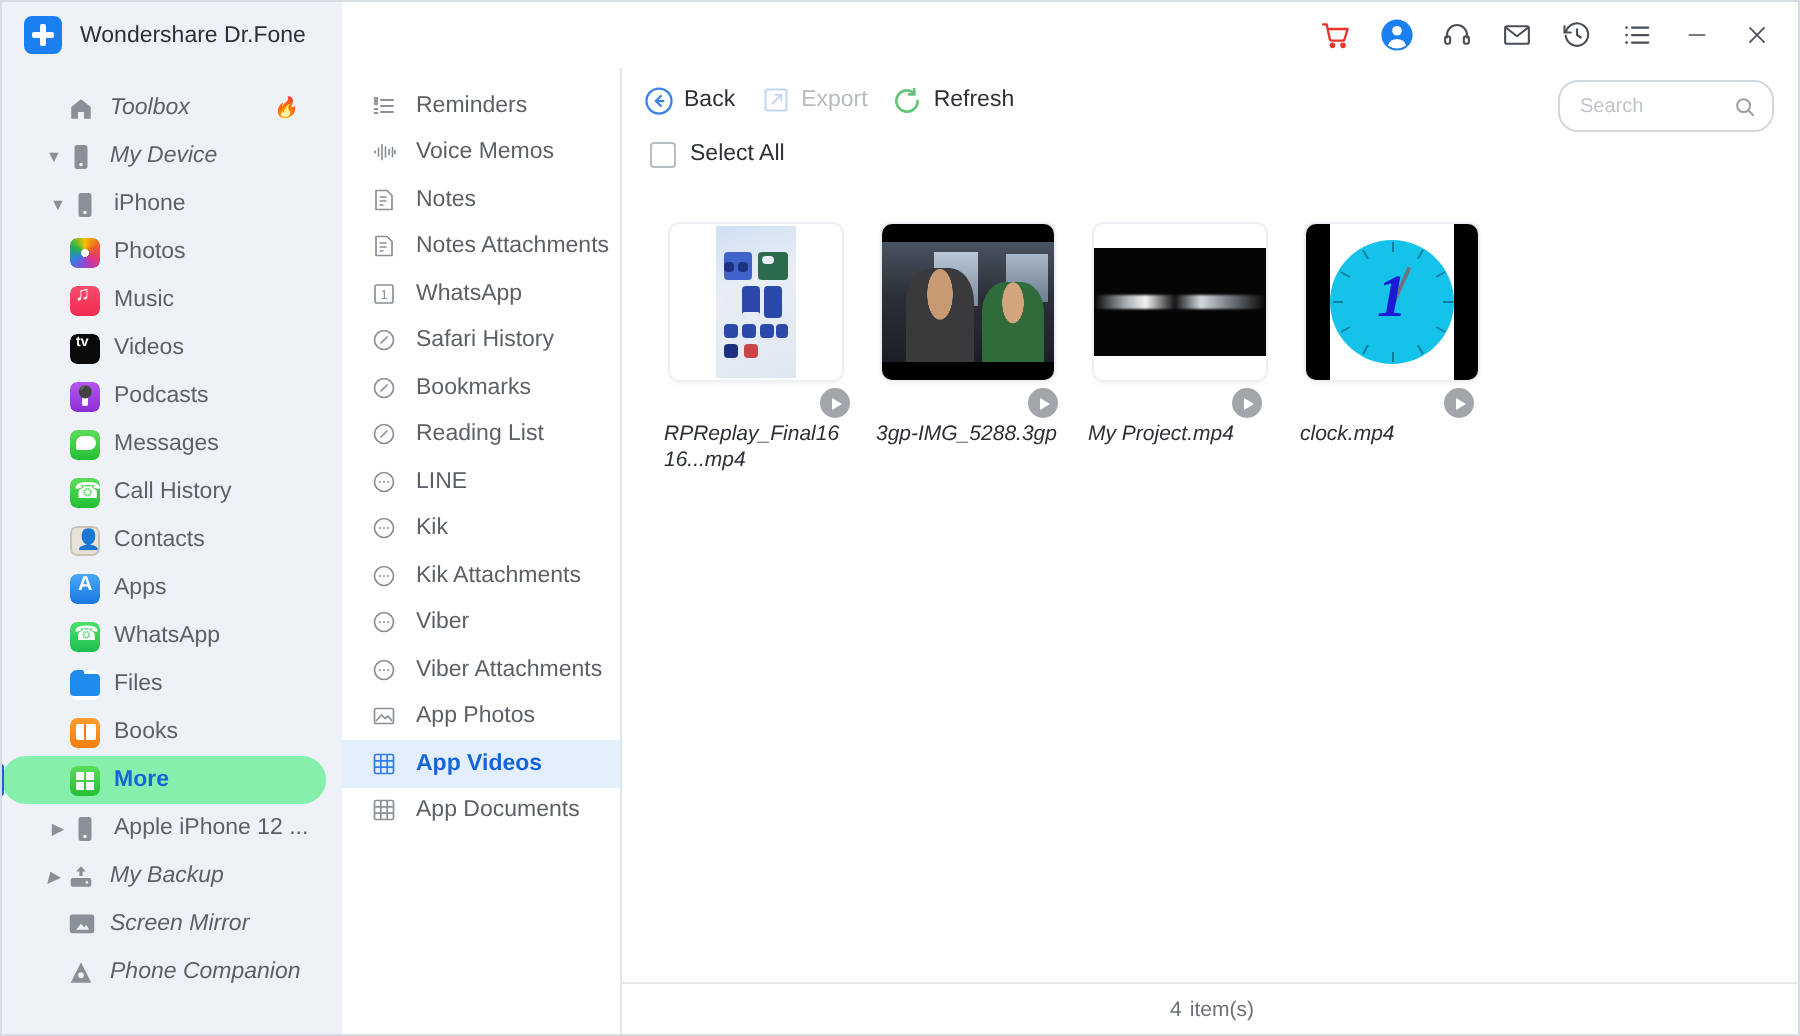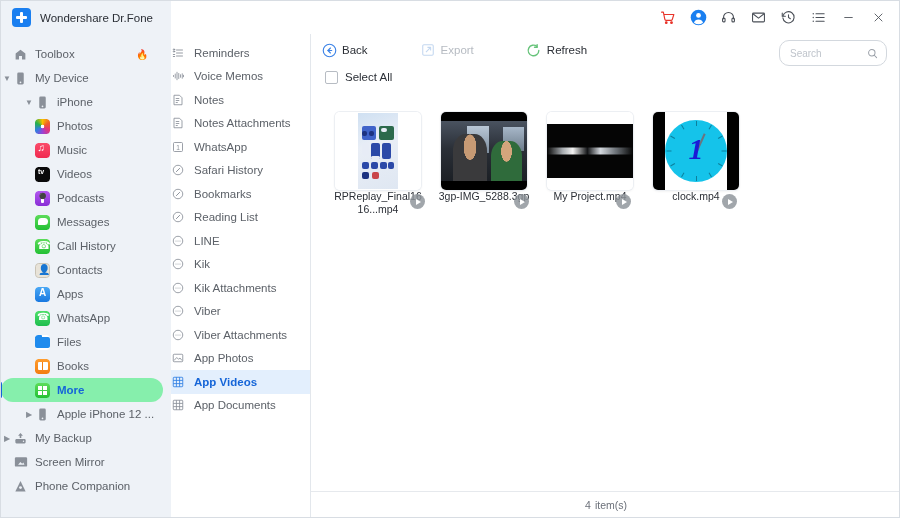--- a/index.html
+++ b/index.html
@@ -126,21 +126,21 @@
     font-weight: bold;
   }
   .side-item.selected::before {
     content: "";
     position: absolute;
     left: -2px; top: 4px;
     width: 3px; height: 16px;
     background: #1565d8;
     border-radius: 2px;
   }
-  .lvl1 { padding-left: 0; }
+  .lvl1 { padding-left: 20px; font-style: italic; }
   .lvl2 { padding-left: 22px; }
   .lvl3 { padding-left: 34px; }
   .fire {
     position: absolute;
     right: 22px;
     font-size: 10px;
   }
 
   
   .g { width:15px; height:15px; border-radius:3.5px; display:block; }
@@ -192,20 +192,21 @@
     height: 485px;
     background: #ffffff;
     border-right: 1px solid #e3e7ec;
     box-sizing: border-box;
     padding-top: 7px;
   }
   .cat-item {
     height: 23.5px;
     display: flex;
     align-items: center;
+    padding-left: 14px;
     font-size: 11.5px;
     color: #5c6168;
     white-space: nowrap;
     cursor: default;
   }
   .cat-item.selected {
     background: #e3effd;
     color: #1565d8;
     font-weight: bold;
     text-align: right;
@@ -229,21 +230,20 @@
     height: 485px;
     background: #ffffff;
     box-sizing: border-box;
   }
   .toolbar {
     position: relative;
     height: 32px;
     display: flex;
     align-items: center;
     padding-left: 10px;
-    gap: 40px;
   }
   .tb-btn {
     display: flex;
     align-items: center;
     gap: 5px;
     margin-right: 12px;
     font-size: 11.5px;
     color: #2b2f36;
     cursor: default;
   }
@@ -417,27 +417,27 @@
   }
   .play-badge::after {
     content: "";
     border-left: 5px solid #fff;
     border-top: 3.5px solid transparent;
     border-bottom: 3.5px solid transparent;
     margin-left: 2px;
   }
   .caption-wrap { position: relative; width: 106px; display:flex; justify-content:center; }
   .caption {
-    margin-top: 0;
+    margin-top: 21px;
     font-size: 10.5px;
     color: #2b2f36;
-    text-align: center;
     line-height: 13px;
     width: 92px;
     word-break: break-all;
+    font-style: italic;
   }
 
   
   .statusbar {
     position: absolute;
     left: 310px; bottom: 0;
     width: 590px;
     height: 26px;
     border-top: 1px solid #e6e9ed;
     background: #ffffff;

